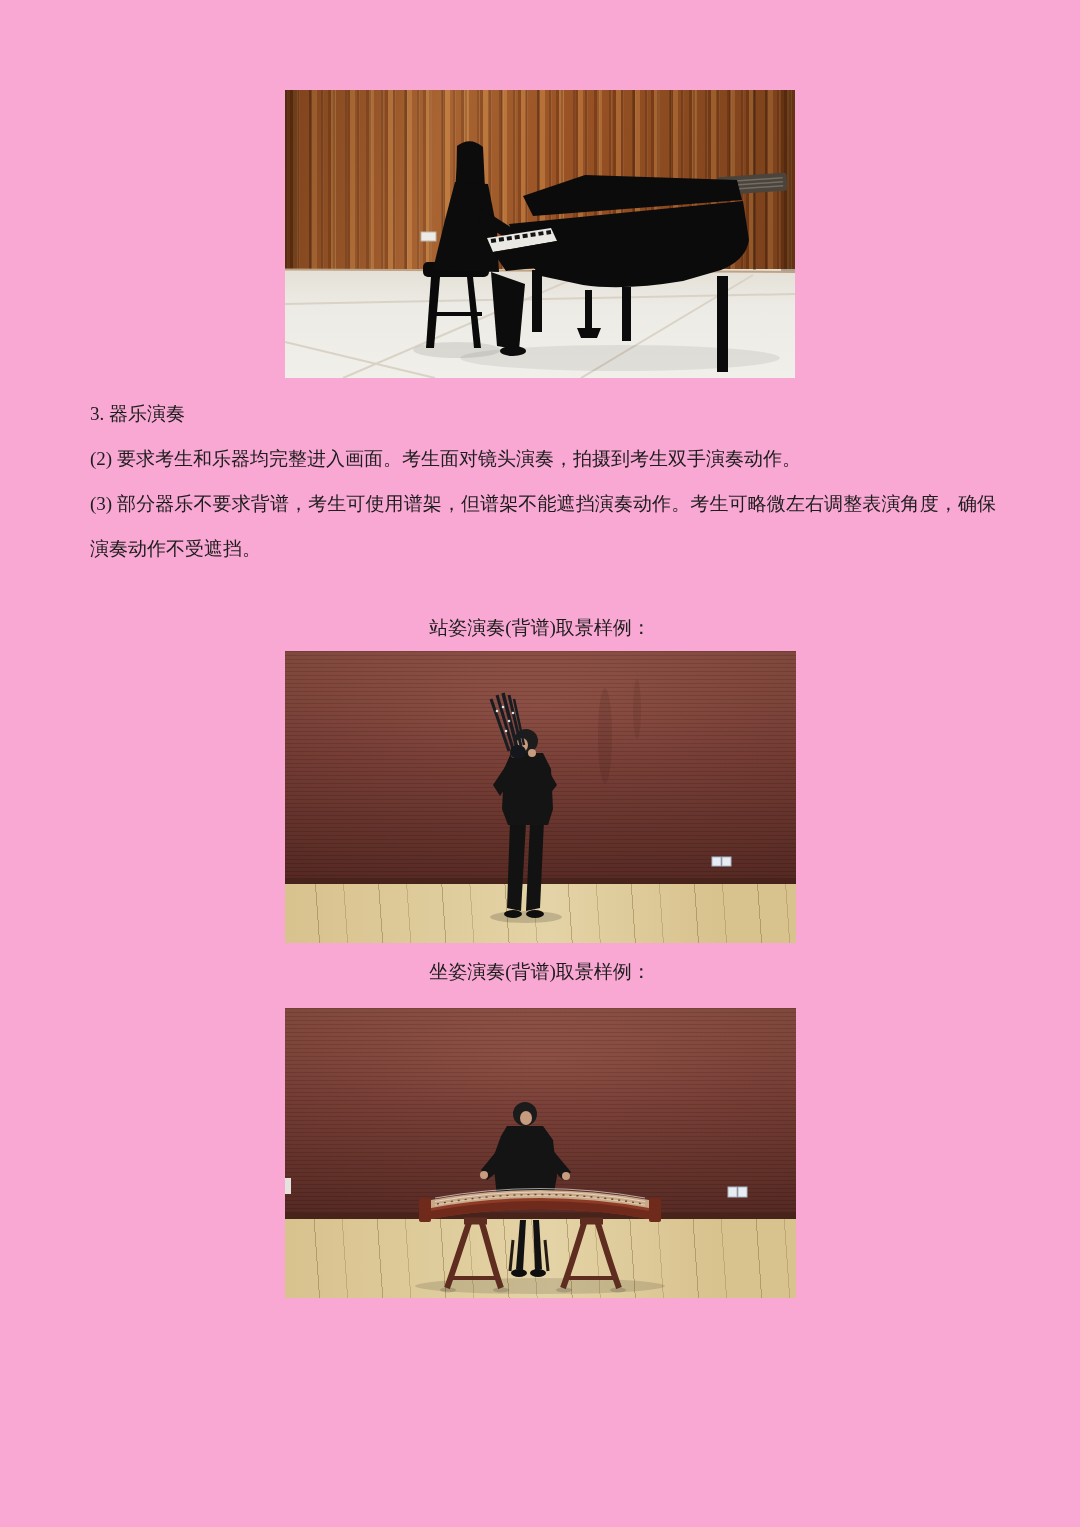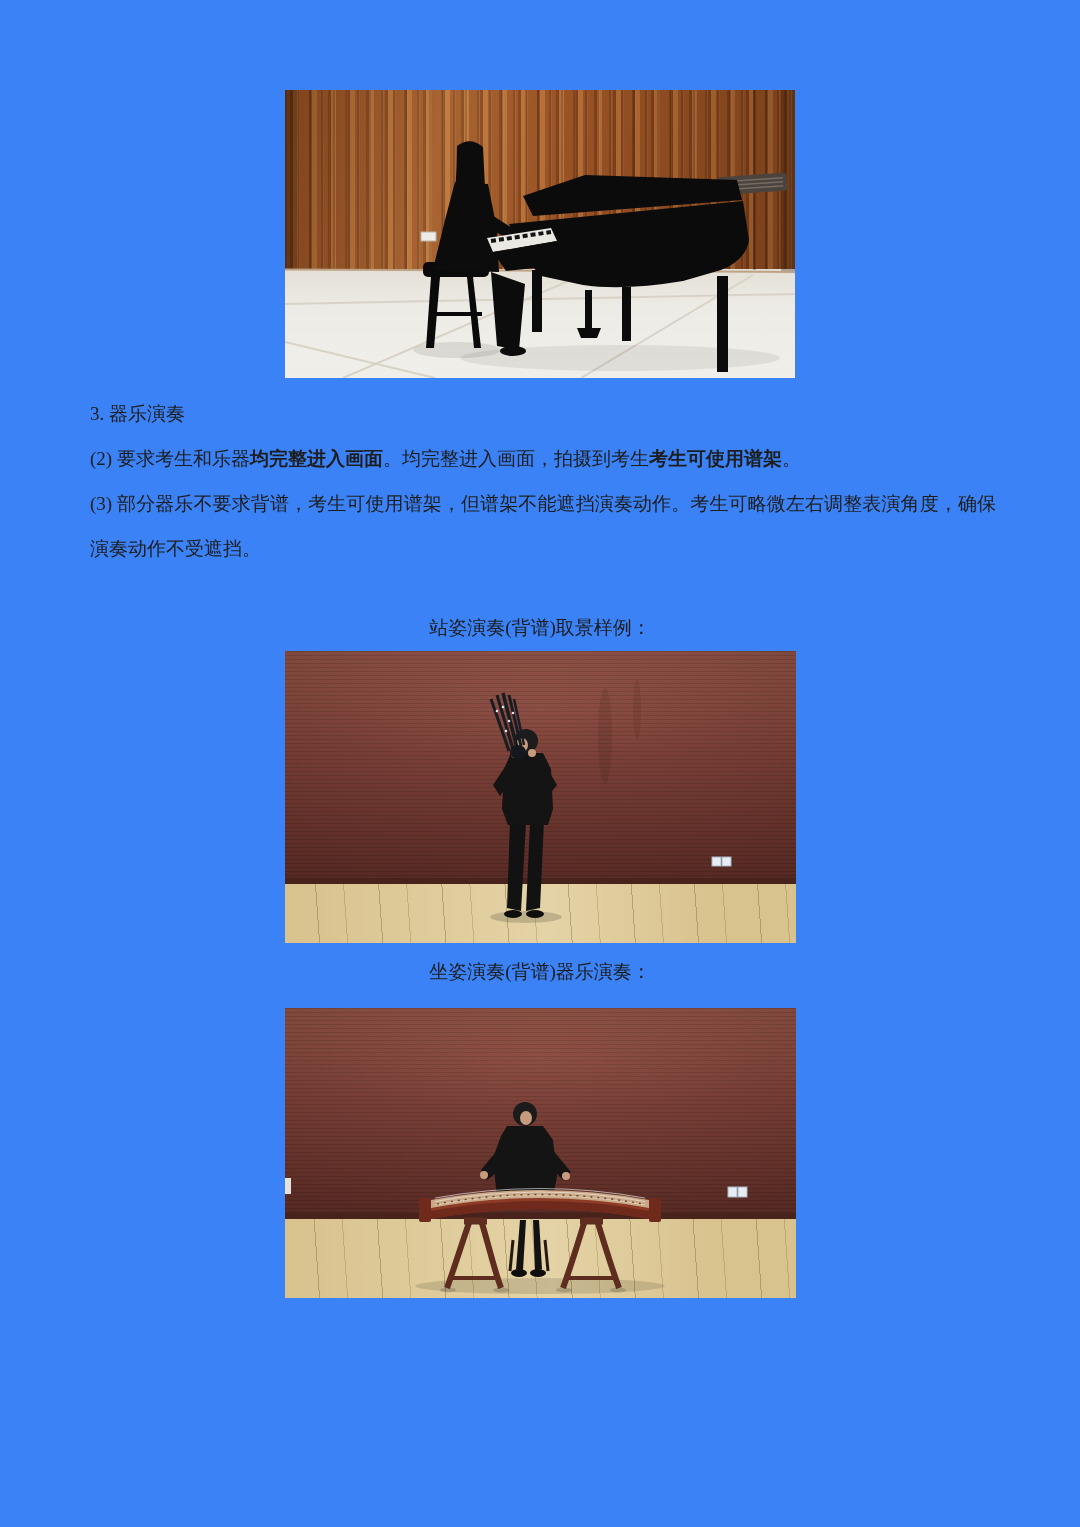--- a/index.html
+++ b/index.html
@@ -1,24 +1,24 @@
 <!DOCTYPE html>
 <html style="--text: #1d1d1d; --wood_base: #9d5526; --wood_dark: #83431b; --wood_light: #b97138; --tile_floor: #edebe5; --tile_grout: #d9d2c6; --slat_wall: #7c3a30; --slat_wall_dark: #6b3129; --slat_wall_light: #8d4a3d; --baseboard: #48231b; --plank_floor: #d8c28e; --plank_floor_light: #e4d3a6; --ink_black: #0b0b0c; --silhouette: #141414; --skin: #c79b7e; --guzheng_body: #8d3b26; --guzheng_top: #c9a887; --guzheng_dark: #6f2a1c; --stand_wood: #5f2d1f; --outlet_face: #e7edf2; --outlet_edge: #a8b6c6;"><head>
 <meta charset="utf-8">
 <style>
   html,body{margin:0;padding:0;background:#ffffff;}
   .page{
-    position:relative;width:1080px;height:1527px;background:#3b82f6;
+    position:relative;width:1080px;height:1527px;background:#f9a8d4;
     font-family:"Liberation Serif","DejaVu Serif",serif;color:var(--text,#1d1d1d);
     overflow:hidden;margin:0 auto;
   }
   .textblock{position:absolute;left:90px;top:391px;width:906px;font-size:19px;line-height:45px;}
   .textblock p{margin:0;}
   .para{text-align:justify;}
-  .bold{font-weight:bold;}
+  .bold{font-weight:normal;}
   .caption{position:absolute;left:0;width:1080px;text-align:center;font-size:19px;line-height:45px;margin:0;}
   #caption1{top:605px;}
   #caption2{top:949px;}
   #caption3{top:1308px;}
 
   figure.photo{position:absolute;margin:0;overflow:hidden;}
   #photo1{left:285px;top:90px;width:510px;height:288px;}
   #photo2{left:285px;top:651px;width:511px;height:292px;}
   #photo3{left:285px;top:1008px;width:511px;height:290px;}
   .layer{position:absolute;}
@@ -115,21 +115,21 @@
         <rect x="432" y="186" width="11" height="96"></rect>
         <rect x="337" y="197" width="9" height="54"></rect>
         <rect x="300" y="200" width="7" height="38"></rect>
         <path d="M292,238 L316,238 L312,248 L296,248 Z"></path>
       </g>
     </svg>
   </figure>
 
   <div class="textblock">
     <p class="heading">3. 器乐演奏</p>
-    <p class="para"><span>(2) 要求考生和乐器</span><span class="bold">均完整进入画面</span><span>。均完整进入画面，拍摄到考生</span><span class="bold">考生可使用谱架</span><span>。</span></p>
+    <p class="para"><span>(2) 要求考生和乐器</span><span class="bold">均完整进入画面</span><span>。考生面对镜头演奏，拍摄到考生</span><span class="bold">双手演奏动作</span><span>。</span></p>
     <p class="para"><span>(3) 部分器乐不要求背谱，考生可使用谱架，但谱架不能遮挡演奏动作。考生可略微左右调整表演角度，确保演奏动作不受遮挡。</span></p>
   </div>
 
   <p class="caption" id="caption1">站姿演奏(背谱)取景样例：</p>
 
   <figure class="photo" id="photo2">
     <div class="layer slatwall"></div>
     <div class="layer baseboard"></div>
     <div class="layer plankfloor"></div>
     <svg class="art" viewBox="0 0 511 292" preserveAspectRatio="none">
@@ -166,21 +166,21 @@
           <circle cx="221" cy="80" r="1.3"></circle>
         </g>
       </g>
       <g fill="var(--outlet_face,#e7edf2)" stroke="var(--outlet_edge,#a8b6c6)" stroke-width="1">
         <rect x="427" y="206" width="9" height="9"></rect>
         <rect x="437" y="206" width="9" height="9"></rect>
       </g>
     </svg>
   </figure>
 
-  <p class="caption" id="caption2">坐姿演奏(背谱)器乐演奏：</p>
+  <p class="caption" id="caption2">坐姿演奏(背谱)取景样例：</p>
 
   <figure class="photo" id="photo3">
     <div class="layer slatwall"></div>
     <div class="layer baseboard"></div>
     <div class="layer plankfloor"></div>
     <svg class="art" viewBox="0 0 511 290" preserveAspectRatio="none">
       <ellipse cx="255" cy="278" rx="125" ry="8" fill="rgba(0,0,0,.12)"></ellipse>
       <g stroke="#241b12" stroke-width="3">
         <line x1="228" y1="232" x2="225" y2="263"></line>
         <line x1="260" y1="232" x2="263" y2="263"></line>

